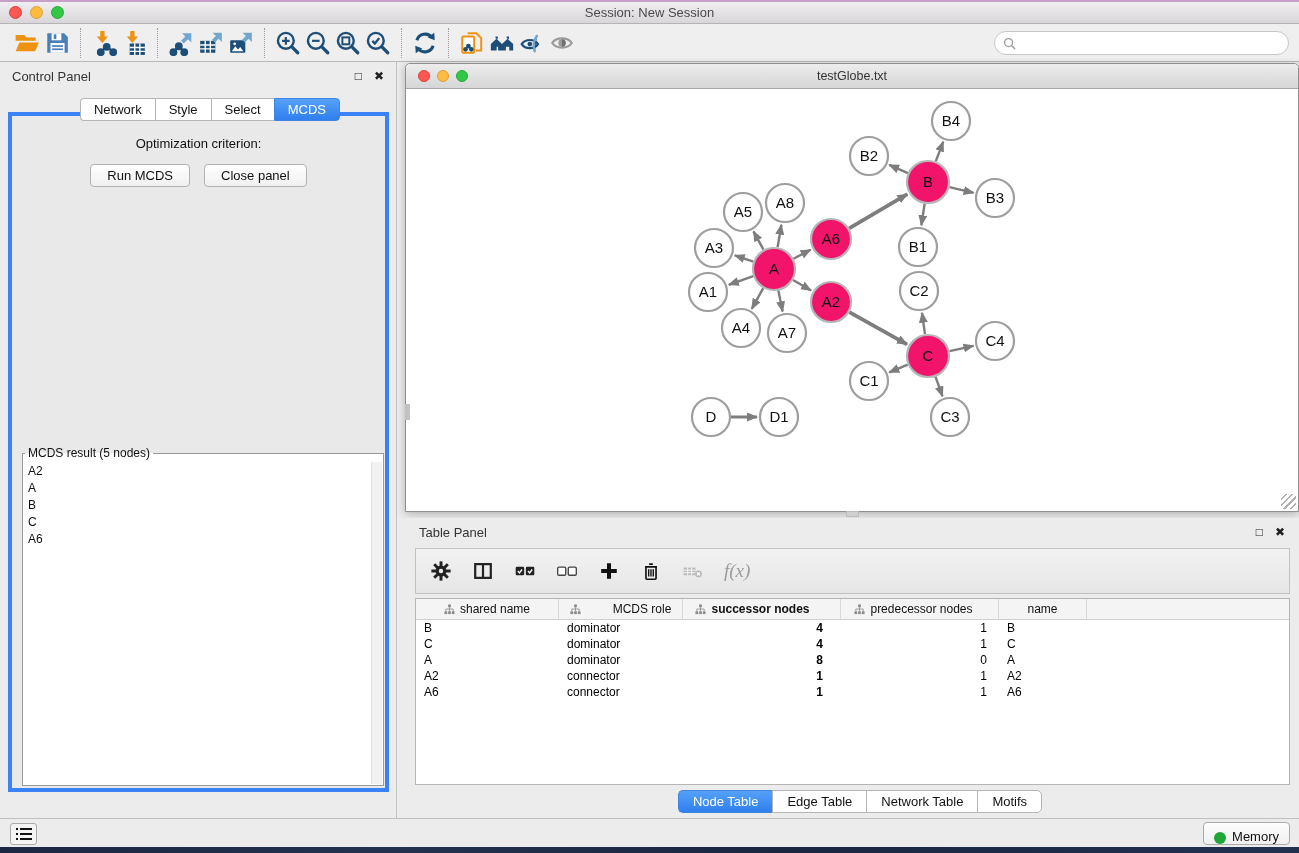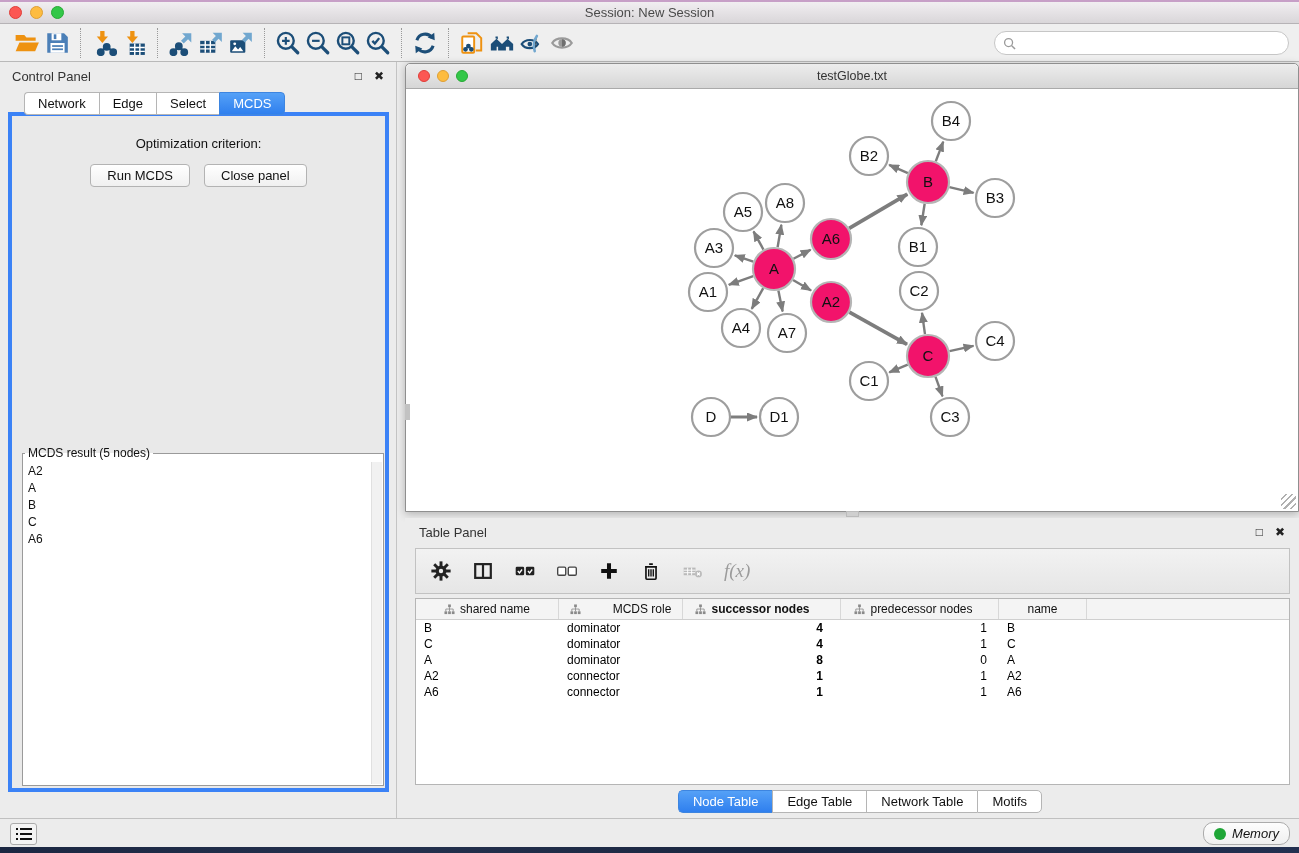--- a/index.html
+++ b/index.html
@@ -26,21 +26,21 @@
   .search-wrap { position:absolute; right:10px; top:7px; width:295px; height:24px; background:#fff;
     border:1px solid #c6c6c6; border-radius:12px; display:flex; align-items:center; padding-left:8px; }
   .search-wrap svg { width:13px; height:13px; margin-right:5px; }
   .search-wrap input { border:none; outline:none; flex:1; font-size:12px; background:transparent; height:20px; }
 
   
   .control-panel { position:absolute; left:0; top:62px; width:397px; height:756px; background:#ececec; border-right:1px solid #c4c4c4; }
   .panel-head { height:28px; display:flex; align-items:center; padding:0 12px; }
   .panel-head .ph-title { font-size:13px; color:#333; flex:1; }
   .wbtn { font-size:12px; color:#222; margin-left:12px; cursor:pointer; line-height:1; }
-  .cp-tabs { display:flex; margin-top:2px; position:relative; z-index:2;padding-left:24px; }
+  .cp-tabs { display:flex; justify-content:center; margin-top:8px; position:relative; z-index:2;padding-left:24px; }
   .cp-tab { font-size:13px; padding:3px 13px; background:#fff; border:1px solid #b5b5b5; border-right:none; color:#111; cursor:pointer; }
   .cp-tab:first-child { border-radius:4px 0 0 4px; }
   .cp-tab:last-child { border-radius:0 4px 4px 0; border-right:1px solid #b5b5b5; }
   .cp-tab.active { background:linear-gradient(#55a1f7,#2f7fee); color:#fff; border-color:#3d85e0; }
   .cp-content { position:absolute; left:8px; top:50px; width:381px; height:680px; background:#e9e9e9; border:4px solid #3b82f6; }
   .opt-label { text-align:center; font-size:13px; color:#111; margin-top:20px; }
   .opt-select { position:relative; margin:8px auto 0; width:313px; height:23px; background:#fff; border:1px solid #a9a9a9; border-radius:4px;
     font-size:13px; color:#111; display:flex; align-items:center; padding-left:8px; cursor:pointer; }
   .opt-select .stepper { position:absolute; right:0; top:-1px; width:20px; height:23px; border-radius:0 4px 4px 0;
     background:linear-gradient(#6aacf8,#2f7fee); display:flex; flex-direction:column; align-items:center; justify-content:center; color:#fff; }
@@ -86,21 +86,21 @@
   .tp-tab { font-size:13px; padding:3px 14px; background:#fff; border:1px solid #b5b5b5; border-right:none; color:#111; cursor:pointer; }
   .tp-tab:first-child { border-radius:5px 0 0 5px; }
   .tp-tab:last-child { border-radius:0 5px 5px 0; border-right:1px solid #b5b5b5; }
   .tp-tab.active { background:linear-gradient(#55a1f7,#2f7fee); color:#fff; border-color:#3d85e0;margin-left:16px; }
 
   
   .statusbar { position:absolute; left:0; top:818px; width:100%; height:29px; background:#ececec; border-top:1px solid #c0c0c0; }
   .list-btn { position:absolute; left:10px; top:4px; width:27px; height:22px; background:#f4f4f4; border:1px solid #ababab; border-radius:3px;
     display:flex; align-items:center; justify-content:center; cursor:pointer; }
   .memory-btn { position:absolute; right:9px; top:3px; height:23px; background:linear-gradient(#fdfdfd,#f0f0f0); border:1px solid #ababab;
-    border-radius:10px; display:flex; align-items:center; gap:6px; padding:0 10px; font-size:13px; color:#111; cursor:pointer;font-style:italic; }
+    border-radius:4px; display:flex; align-items:flex-end; gap:6px; padding:0 10px; font-size:13px; color:#111; cursor:pointer; }
   .memory-dot { width:12px; height:12px; border-radius:50%; background:#1fa637; }
   .desktop-strip { position:absolute; left:0; top:847px; width:100%; height:6px;
     background:linear-gradient(90deg,#1b2742,#24314e 30%,#1a2640 60%,#223050); }
 </style>
 </head>
 <body>
 
 <div class="screen">
 
   <div class="titlebar">
@@ -259,21 +259,21 @@
   </div>
 
   <div class="control-panel">
     <div class="panel-head">
       <span class="ph-title">Control Panel</span>
       <span class="wbtn">□</span>
       <span class="wbtn">✖</span>
     </div>
     <div class="cp-tabs" id="cp-tabs">
         <span class="cp-tab">Network</span>
-        <span class="cp-tab">Edge</span>
+        <span class="cp-tab">Style</span>
         <span class="cp-tab">Select</span>
         <span class="cp-tab active">MCDS</span>
       </div>
     <div class="cp-content">
       <div class="opt-label">Optimization criterion:</div>
       <div class="cp-buttons">
         <button class="mac-btn">Run MCDS</button>
         <button class="mac-btn">Close panel</button>
       </div>
       <fieldset class="result-box">

